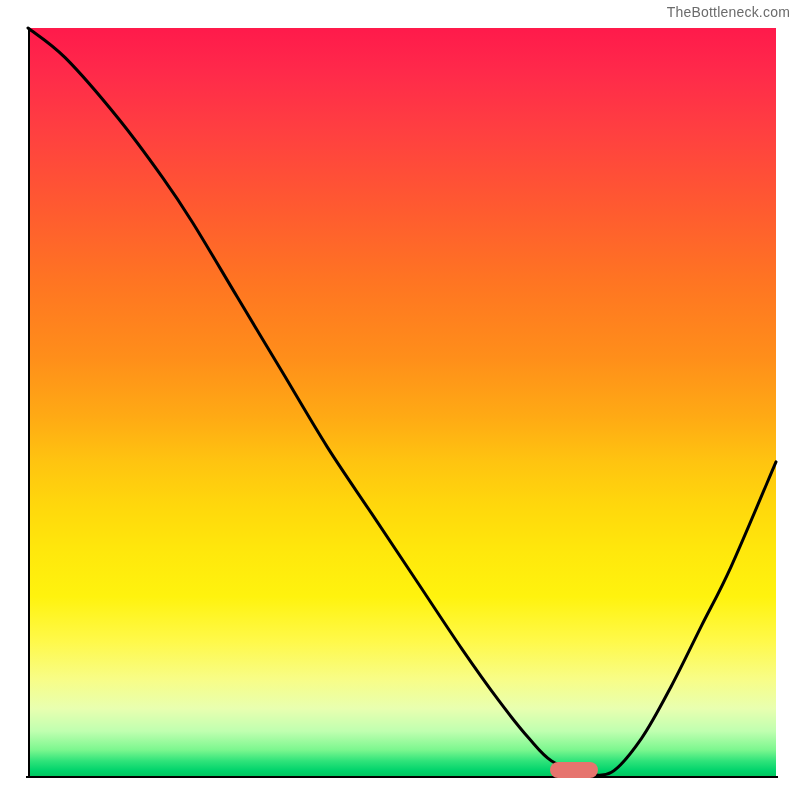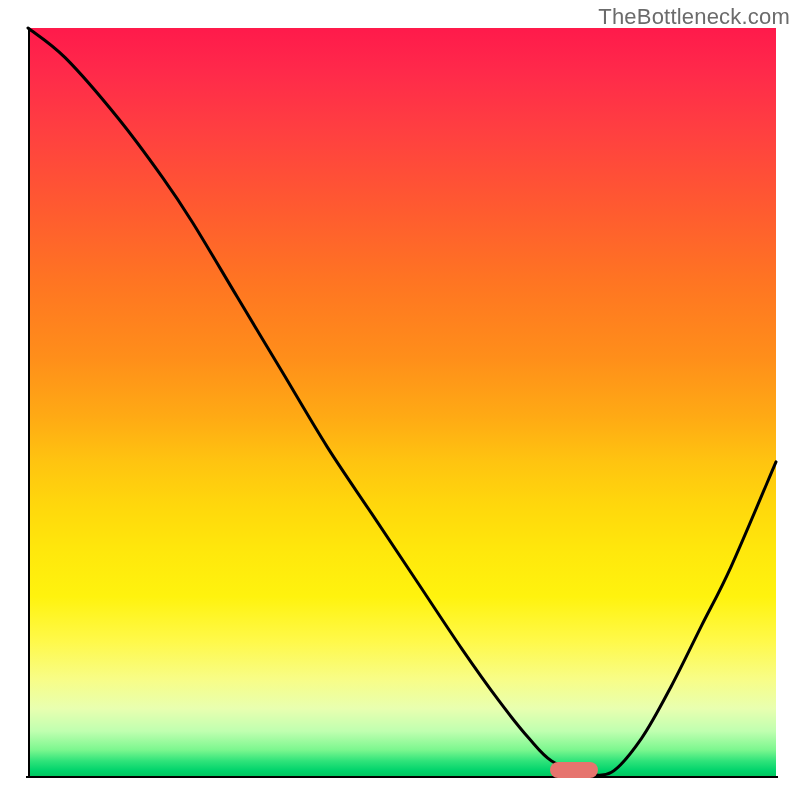--- a/index.html
+++ b/index.html
@@ -13,21 +13,21 @@
   }
   .wrap {
     position: relative;
     width: 800px;
     height: 800px;
   }
   .watermark {
     position: absolute;
     top: 4px;
     right: 10px;
-    font-size: 22px;
+    font-size: 14px;
     font-weight: 500;
     letter-spacing: 0.2px;
     color: #6b6b6b;
     z-index: 50;
     text-align: right;
   }
   .plot-area {
     position: absolute;
     left: 28px;
     top: 28px;

